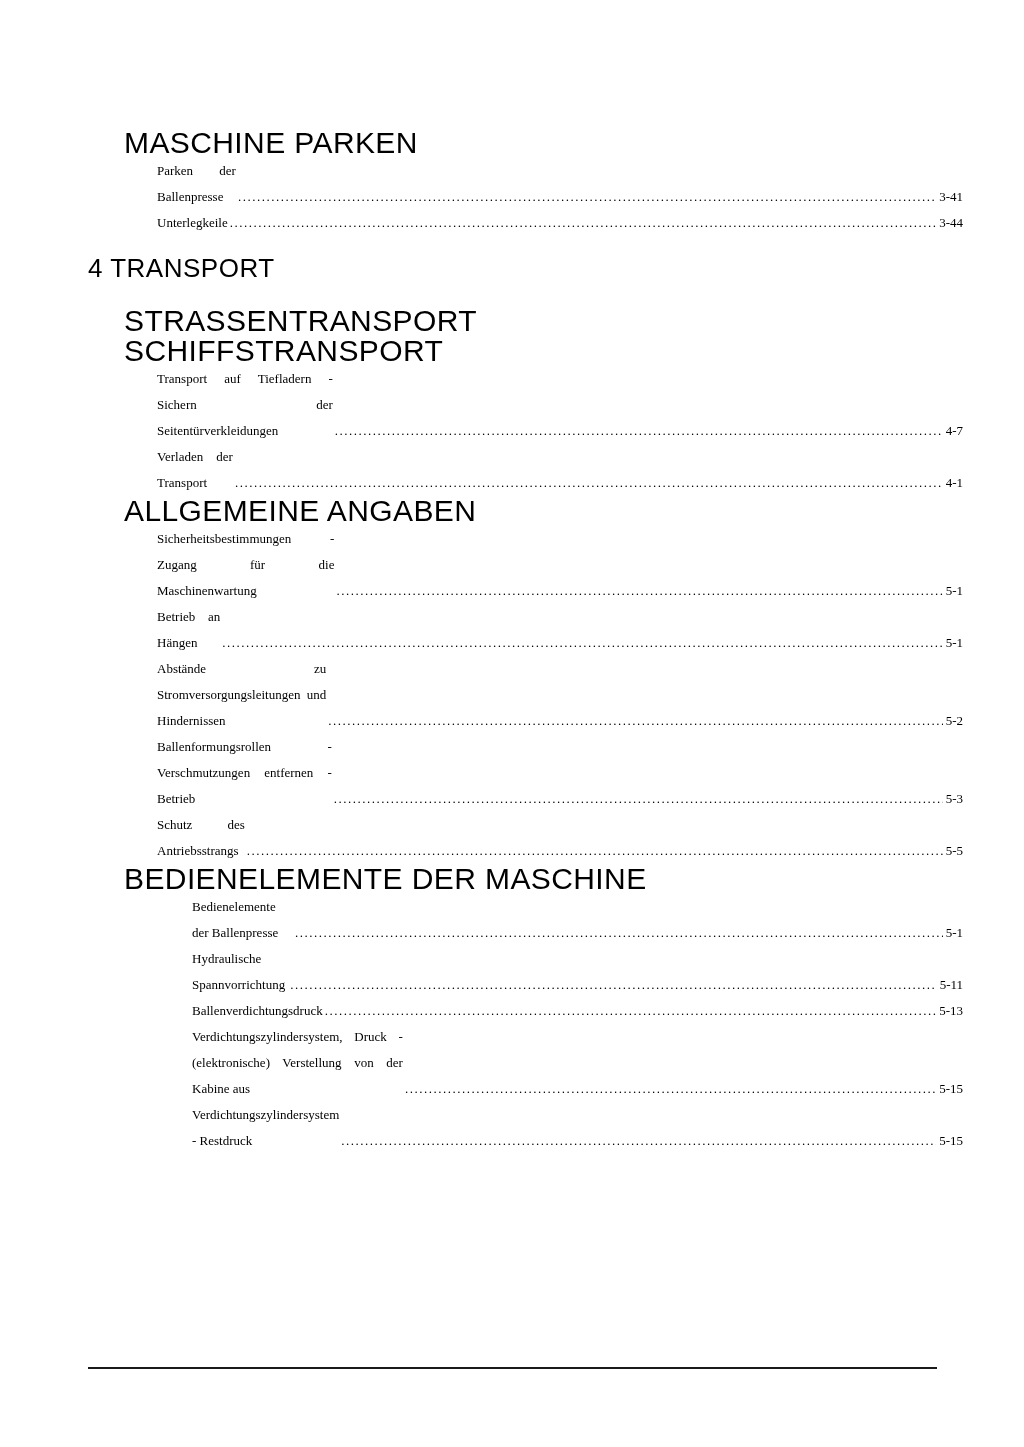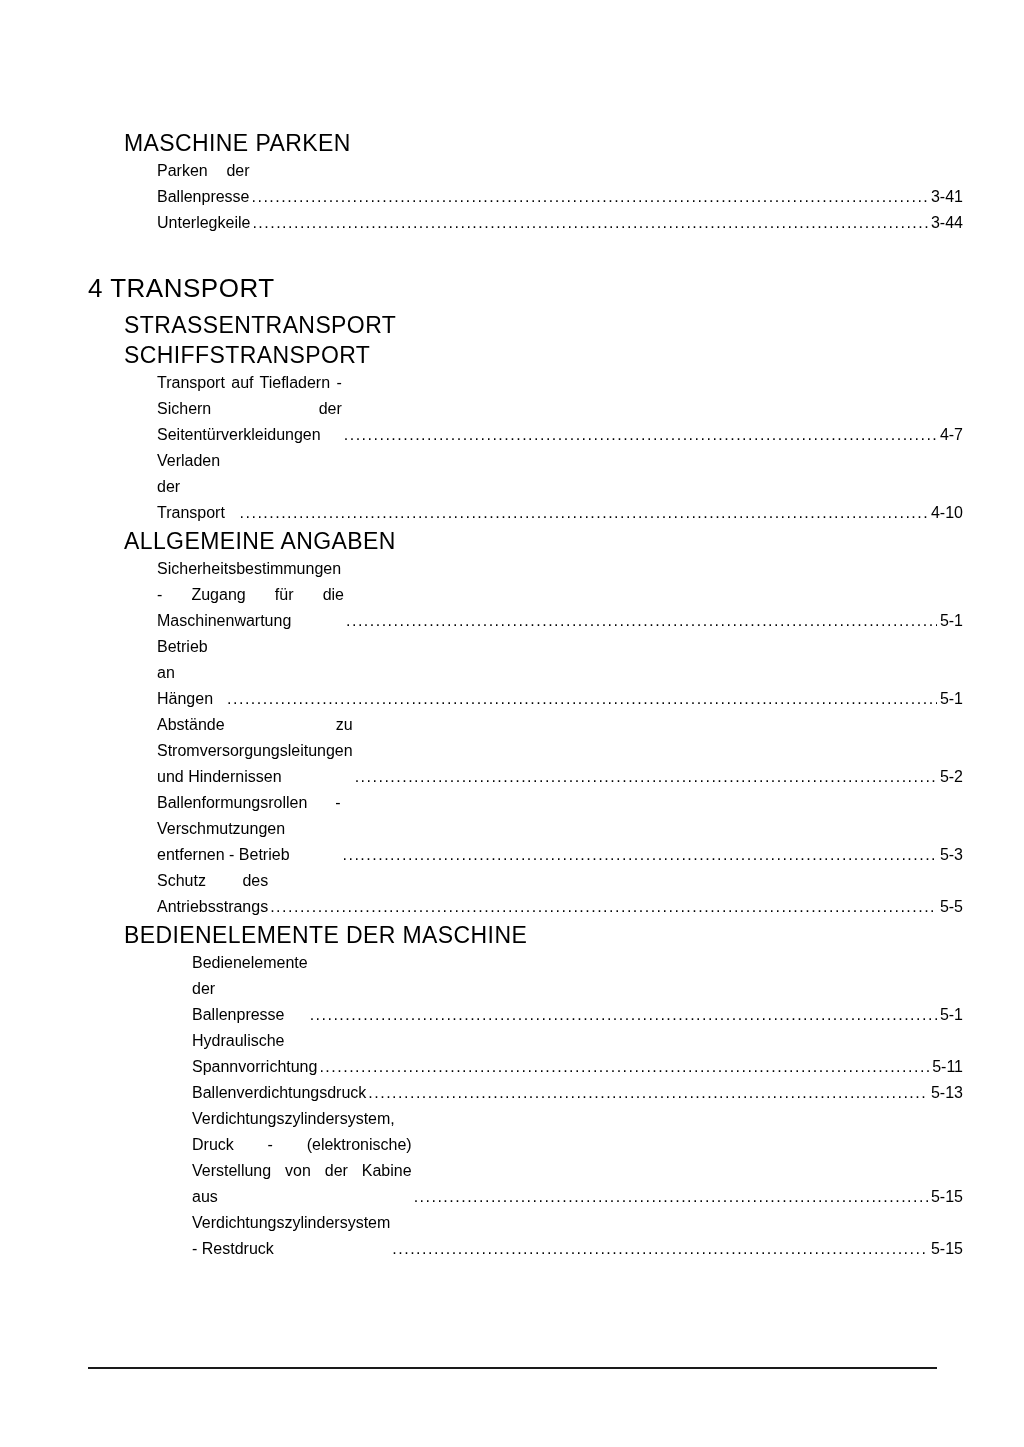--- a/index.html
+++ b/index.html
@@ -16,46 +16,47 @@
     font-family: "Liberation Sans", "DejaVu Sans", sans-serif;
     overflow: hidden;
     box-sizing: border-box;
   }
   .toc {
     position: absolute;
     top: 128px;
     left: 88px;
     width: 875px;
   }
-  .block.chapter { margin-top: 36px; }
+  .block.chapter { margin-top: 16px; }
   .block.section { }
   .toc .block:first-child { margin-top: 0; }
-  .block.chapter + .block.section { margin-top: 6px; }
+  .block.chapter + .block.section { margin-top: 22px; }
 
   .chapter-heading {
     font-size: 26px;
     line-height: 32px;
     letter-spacing: 0.5px;
     font-weight: 400;
     white-space: nowrap;
   }
   .section-heading {
-    font-size: 23px;
+    font-size: 30px;
     line-height: 30px;
     letter-spacing: 0.4px;
     font-weight: 400;
     padding-left: 36px;
     white-space: nowrap;
   }
 
   .entry {
     display: flex;
     align-items: flex-end;
-    font-size: 16px;
+    font-size: 13px;
     line-height: 26px;
+    font-family: Liberation Serif, serif;
   }
   .entry.indent-1 { padding-left: 69px; }
   .entry.indent-2 { padding-left: 104px; }
   .entry .title {
     flex: 0 1 auto;
     text-align: justify;
   }
   .entry .dots {
     flex: 1 1 auto;
     min-width: 14px;
@@ -108,21 +109,21 @@
       <div class="block section">
         <div class="section-heading">SCHIFFSTRANSPORT</div>
         <div class="entry indent-1">
           <span class="title">Transport auf Tiefladern - Sichern der Seitentürverkleidungen</span>
           <span class="dots"></span>
           <span class="page-num">4-7</span>
         </div>
         <div class="entry indent-1">
           <span class="title">Verladen der Transport</span>
           <span class="dots"></span>
-          <span class="page-num">4-10</span>
+          <span class="page-num">4-1</span>
         </div>
       </div>
       <div class="block section">
         <div class="section-heading">ALLGEMEINE ANGABEN</div>
         <div class="entry indent-1">
           <span class="title">Sicherheitsbestimmungen - Zugang für die Maschinenwartung</span>
           <span class="dots"></span>
           <span class="page-num">5-1</span>
         </div>
         <div class="entry indent-1">

